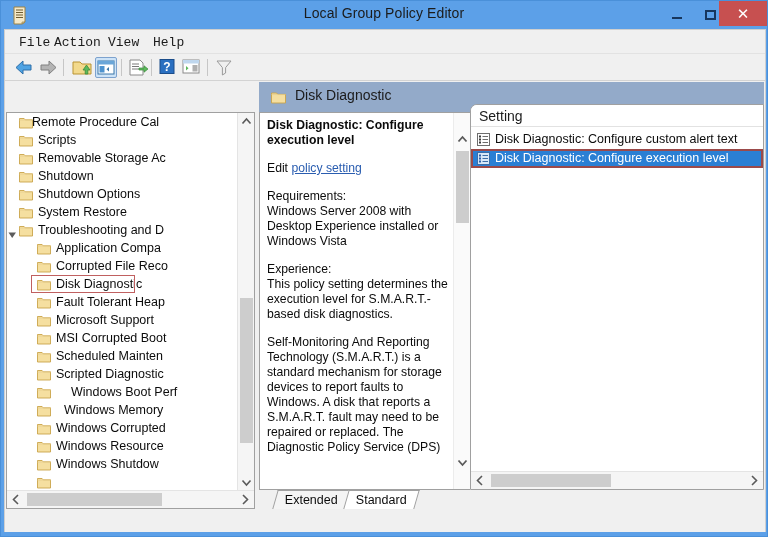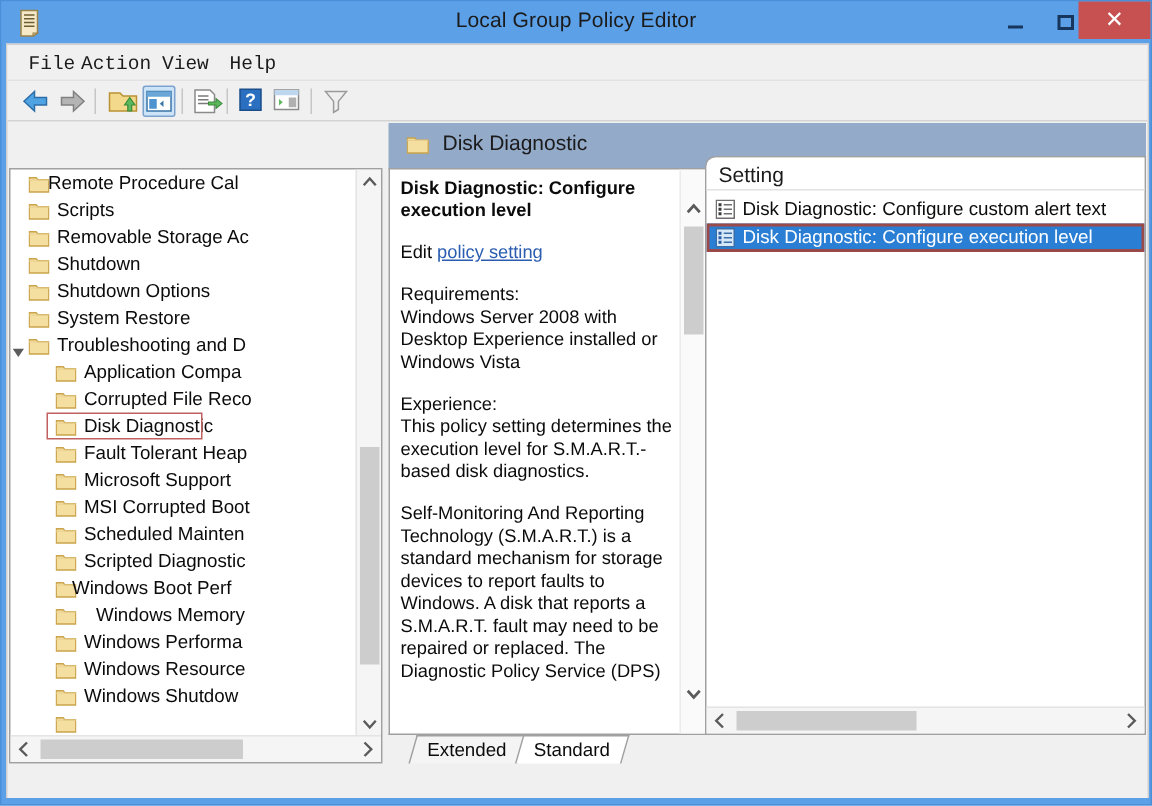--- a/index.html
+++ b/index.html
@@ -506,35 +506,35 @@
                   <path d="M0.5 1.5 h4.6 l1.2 1.3 h7.2 V11 H0.5 z" fill="#F5DFA0" stroke="#C9A44B" stroke-width="0.9"></path>
                   <path d="M0.5 3.1 h13" stroke="#E9D293" stroke-width="0.8" fill="none"></path>
                 </svg></span>
               <span class="tlabel" style="left: 49px;">Scripted Diagnostic</span>
             </div>
             <div class="tree-row">
               <span class="folder" style="left: 30px;"><svg width="14" height="12" viewBox="0 0 14 12">
                   <path d="M0.5 1.5 h4.6 l1.2 1.3 h7.2 V11 H0.5 z" fill="#F5DFA0" stroke="#C9A44B" stroke-width="0.9"></path>
                   <path d="M0.5 3.1 h13" stroke="#E9D293" stroke-width="0.8" fill="none"></path>
                 </svg></span>
-              <span class="tlabel" style="left: 41px;">Windows Boot Perf</span>
+              <span class="tlabel" style="left: 64px;">Windows Boot Perf</span>
             </div>
             <div class="tree-row">
               <span class="folder" style="left: 30px;"><svg width="14" height="12" viewBox="0 0 14 12">
                   <path d="M0.5 1.5 h4.6 l1.2 1.3 h7.2 V11 H0.5 z" fill="#F5DFA0" stroke="#C9A44B" stroke-width="0.9"></path>
                   <path d="M0.5 3.1 h13" stroke="#E9D293" stroke-width="0.8" fill="none"></path>
                 </svg></span>
               <span class="tlabel" style="left: 57px;">Windows Memory</span>
             </div>
             <div class="tree-row">
               <span class="folder" style="left: 30px;"><svg width="14" height="12" viewBox="0 0 14 12">
                   <path d="M0.5 1.5 h4.6 l1.2 1.3 h7.2 V11 H0.5 z" fill="#F5DFA0" stroke="#C9A44B" stroke-width="0.9"></path>
                   <path d="M0.5 3.1 h13" stroke="#E9D293" stroke-width="0.8" fill="none"></path>
                 </svg></span>
-              <span class="tlabel" style="left: 49px;">Windows Performa</span>
+              <span class="tlabel" style="left: 49px;">Windows Corrupted</span>
             </div>
             <div class="tree-row">
               <span class="folder" style="left: 30px;"><svg width="14" height="12" viewBox="0 0 14 12">
                   <path d="M0.5 1.5 h4.6 l1.2 1.3 h7.2 V11 H0.5 z" fill="#F5DFA0" stroke="#C9A44B" stroke-width="0.9"></path>
                   <path d="M0.5 3.1 h13" stroke="#E9D293" stroke-width="0.8" fill="none"></path>
                 </svg></span>
               <span class="tlabel" style="left: 49px;">Windows Resource</span>
             </div>
             <div class="tree-row">
               <span class="folder" style="left: 30px;"><svg width="14" height="12" viewBox="0 0 14 12">

